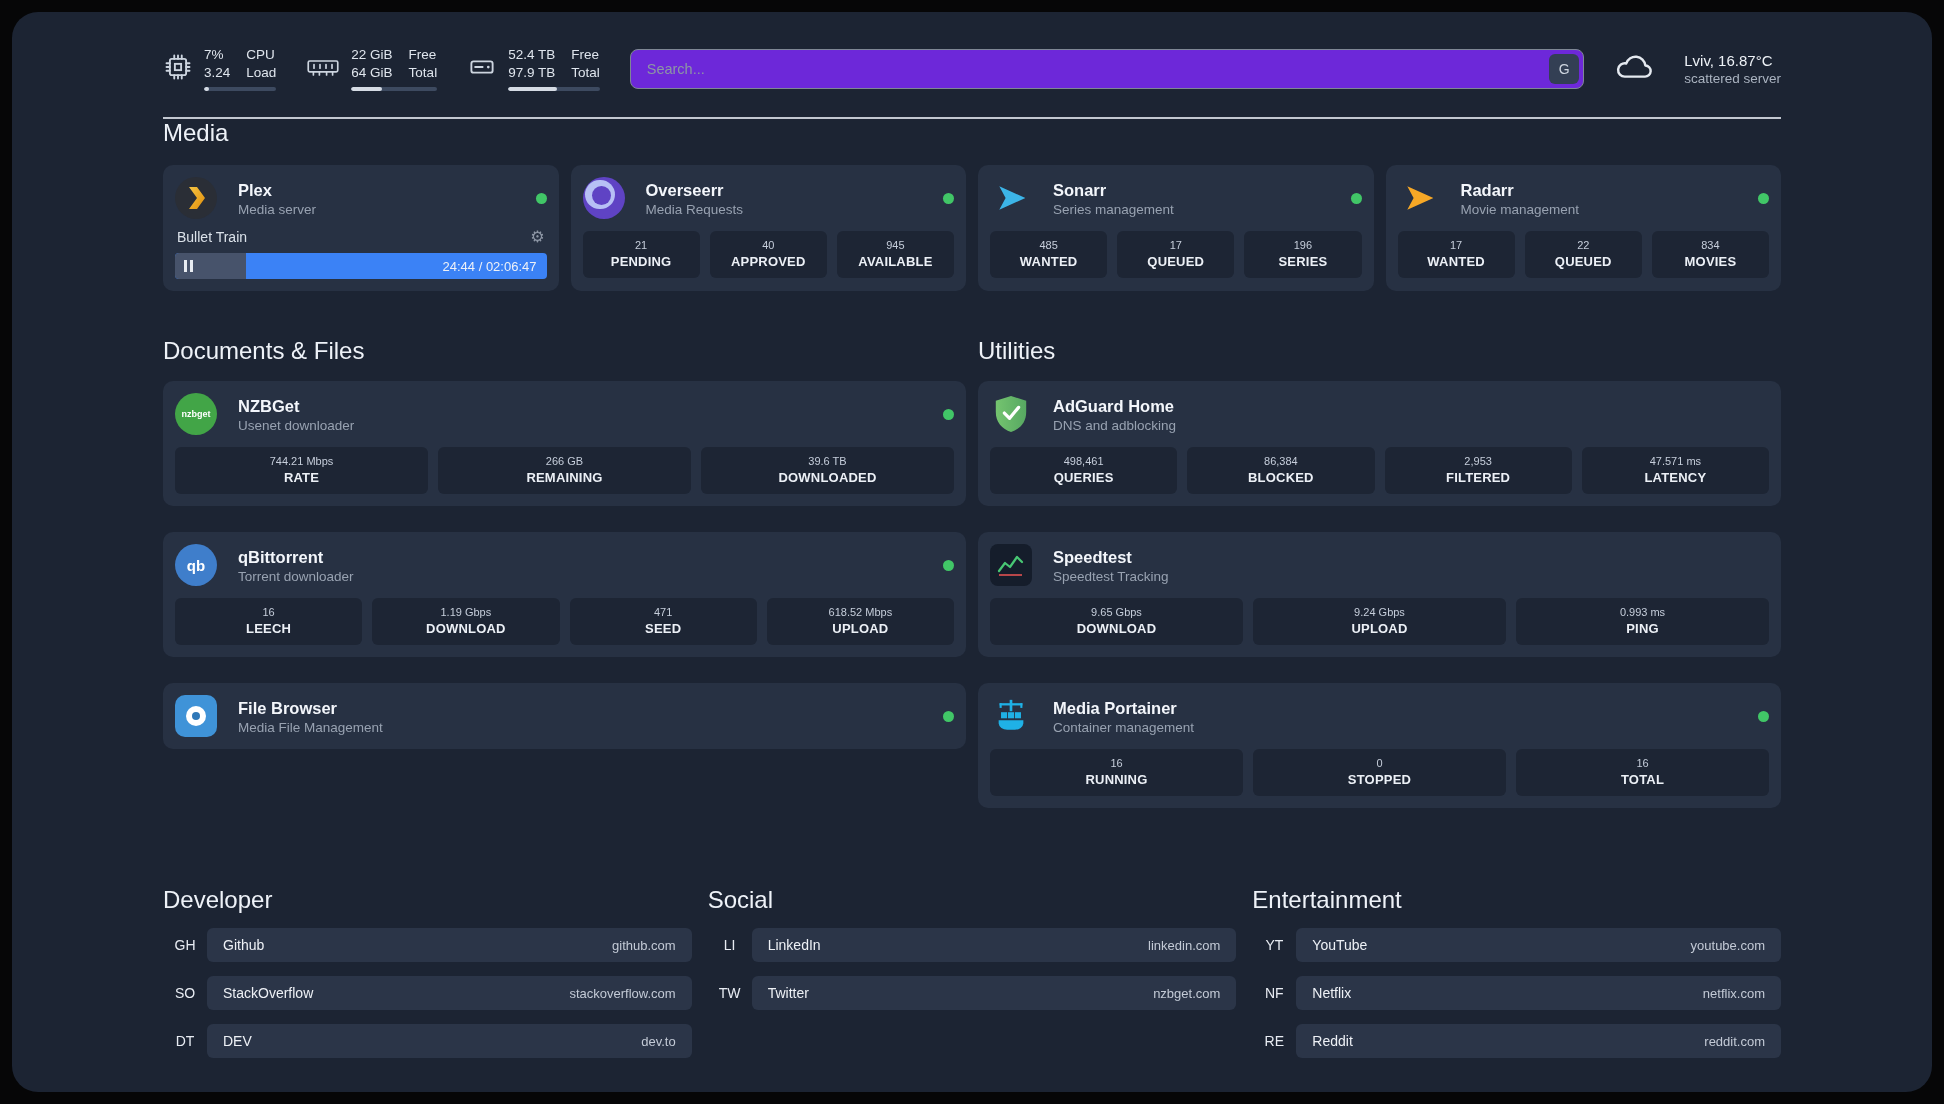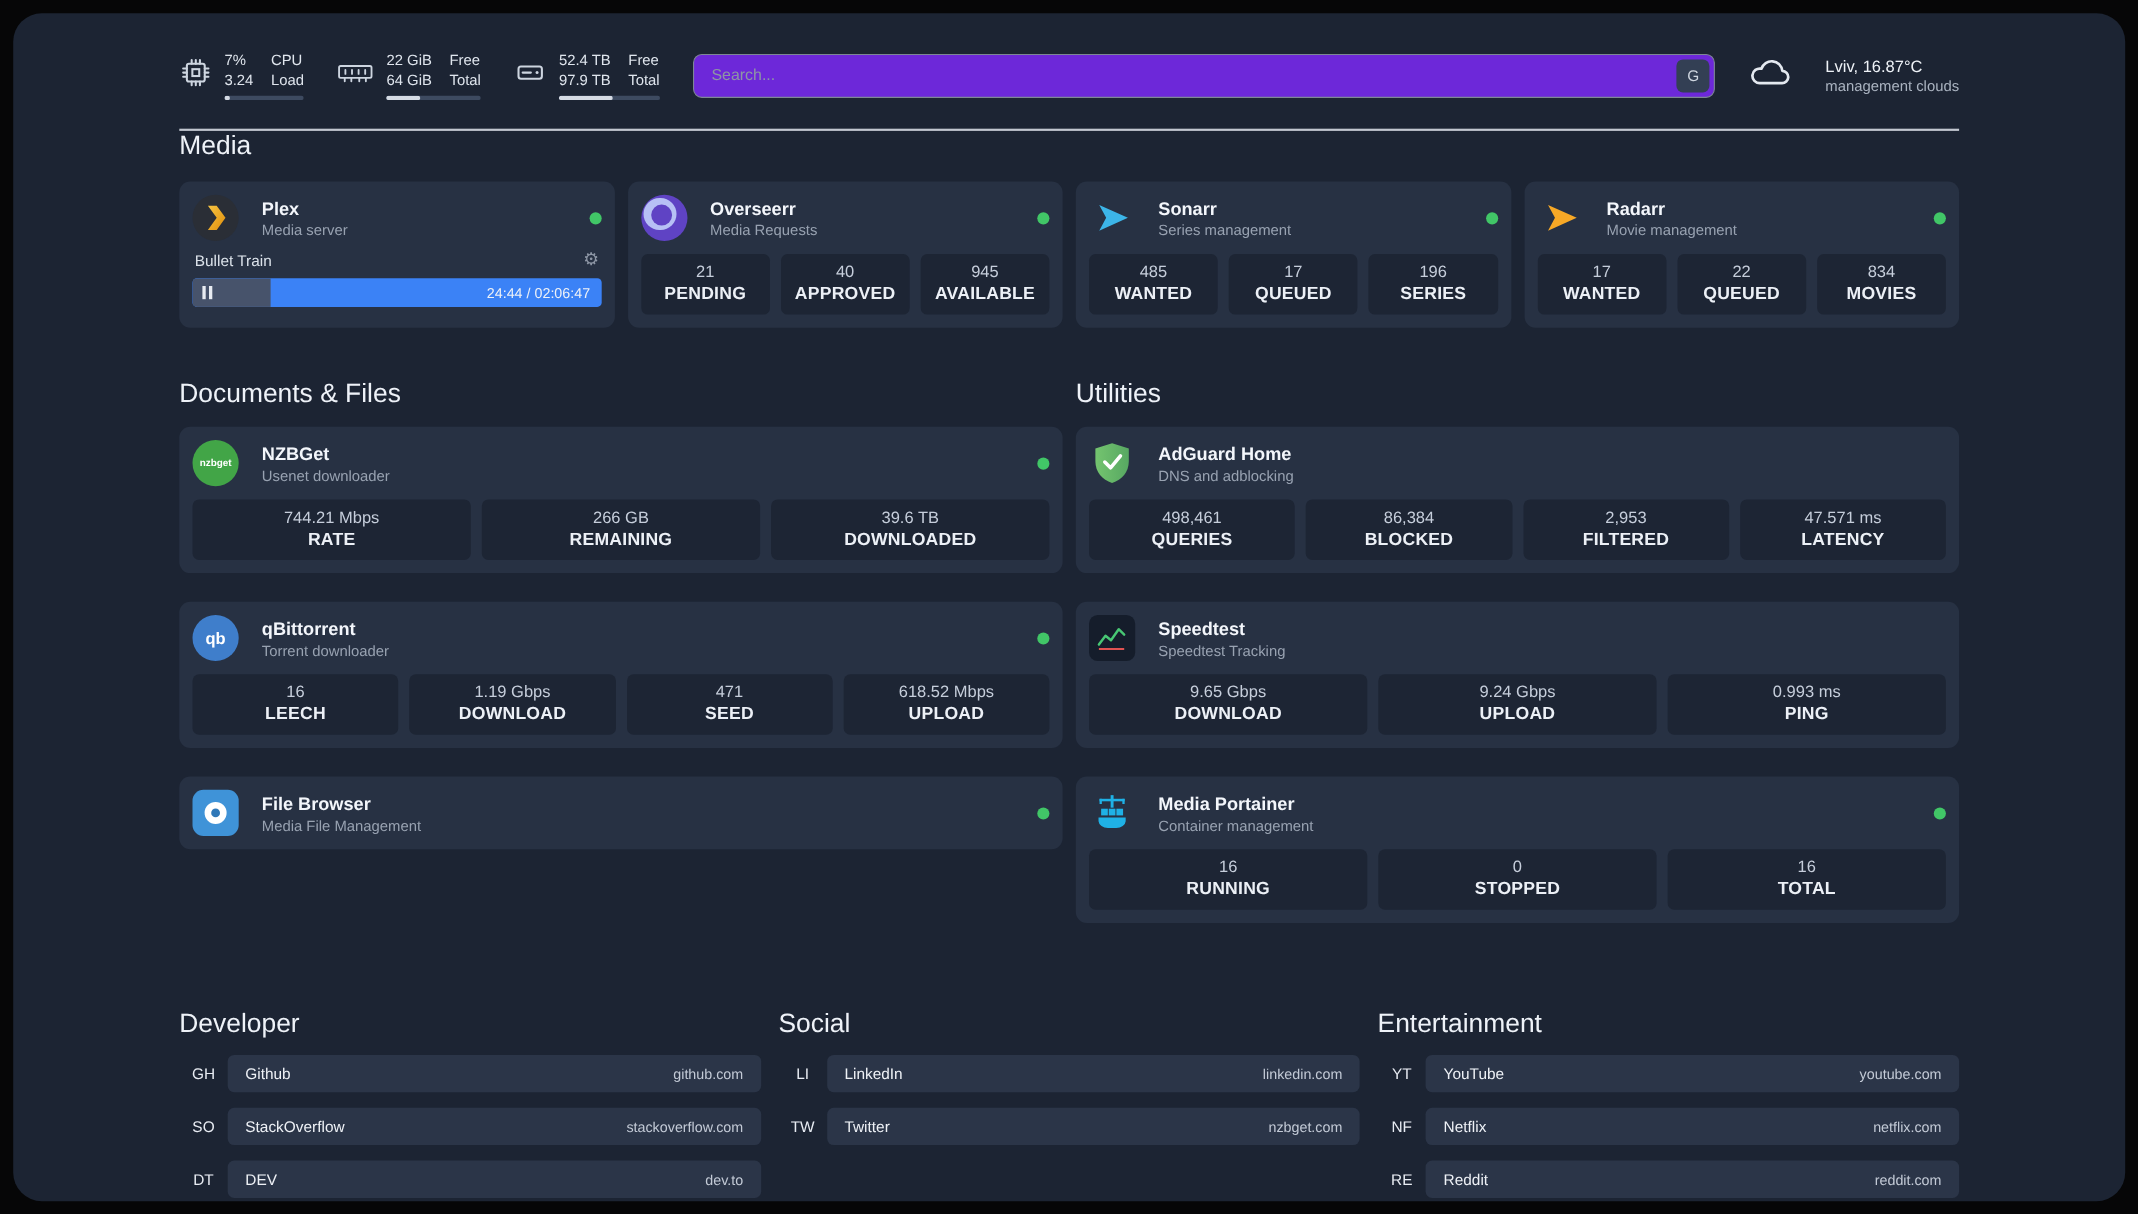--- a/index.html
+++ b/index.html
@@ -38,22 +38,22 @@
   .media-grid{display:grid;grid-template-columns:repeat(4,1fr);gap:12px;margin-top:18px}
 
   .card{background:var(--card);border-radius:10px;padding:12px;position:relative}
   .card-header{display:flex;align-items:center;gap:21px;cursor:pointer}
   .svc-icon{width:42px;height:42px;flex:0 0 auto;display:flex;align-items:center;justify-content:center}
   .svc-name{font-size:16.5px;font-weight:600;color:#f3f6fb;line-height:1.25}
   .svc-desc{font-size:13.5px;color:var(--sub);margin-top:1px}
   .dot{width:11px;height:11px;border-radius:50%;background:var(--green);margin-left:auto;flex:0 0 auto}
   .stats{display:flex;gap:10px;margin-top:12px}
   .stat{flex:1;background:var(--stat);border-radius:6px;text-align:center;padding:8px 4px 9px}
-  .stat-value{font-size:15px;color:var(--val)}
-  .stat-label{font-size:16px;font-weight:700;color:var(--lab);margin-top:3px;letter-spacing:.2px}
+  .stat-value{font-size:11px;color:var(--val)}
+  .stat-label{font-size:13px;font-weight:700;color:var(--lab);margin-top:3px;letter-spacing:.2px}
 
   
   .np-row{display:flex;align-items:center;justify-content:space-between;margin-top:10px;padding:0 2px}
   .np-title{font-size:14px;color:#dbe2ea}
   .gear{color:#8d96a5;font-size:16px;cursor:pointer;line-height:1}
   .player{position:relative;margin-top:8px;height:26px;background:#3b82f6;border-radius:4px;
           overflow:hidden;display:flex;align-items:center}
   .player-fill{position:absolute;left:0;top:0;bottom:0;background:#47536b}
   .pause{position:relative;display:flex;gap:3px;margin-left:9px}
   .pause i{display:block;width:3px;height:12px;background:#e8ecf2}
@@ -167,21 +167,21 @@
     </div>
 
     <div class="weather">
       <span>
         <svg width="42" height="30" viewBox="0 0 24 17" fill="none" stroke="#e4e9f0" stroke-width="1.4" stroke-linejoin="round" stroke-linecap="round">
           <path d="M17.6 14H6.3a3.8 3.8 0 1 1 .7-7.5A5.6 5.6 0 0 1 17.9 7.6 3.2 3.2 0 0 1 17.6 14Z"></path>
         </svg>
       </span>
       <div>
         <div class="weather-loc">Lviv, 16.87°C</div>
-        <div class="weather-cond">management clouds</div>
+        <div class="weather-cond">scattered server</div>
       </div>
     </div>
   </header>
 
   <div class="divider"></div>
 
   <h2 class="section media-title">Media</h2>
 
   <div class="media-grid">
 

